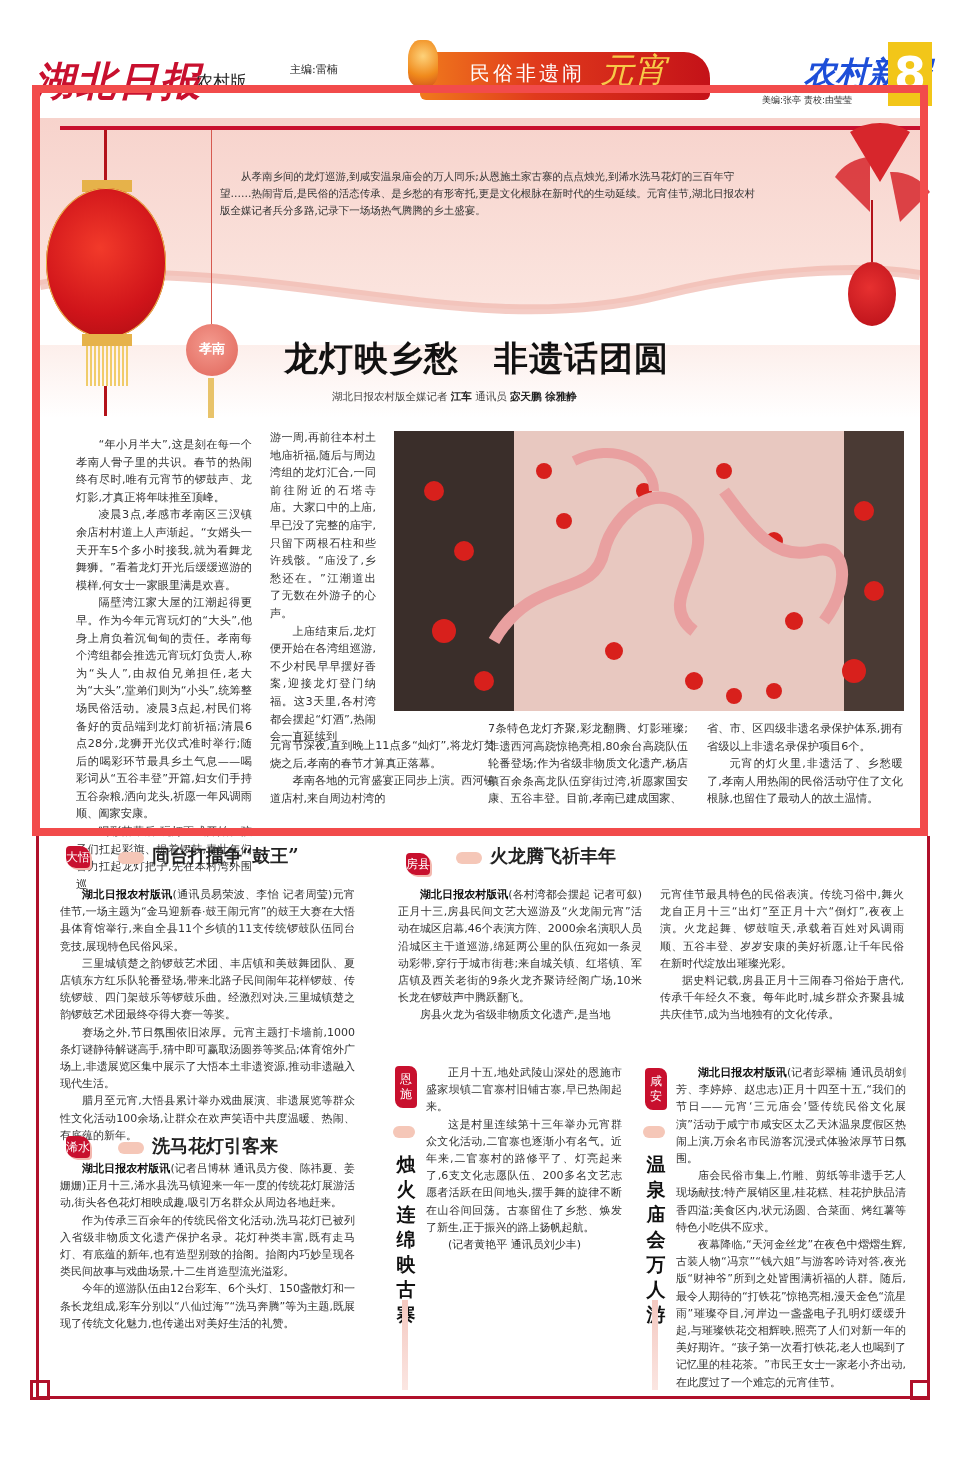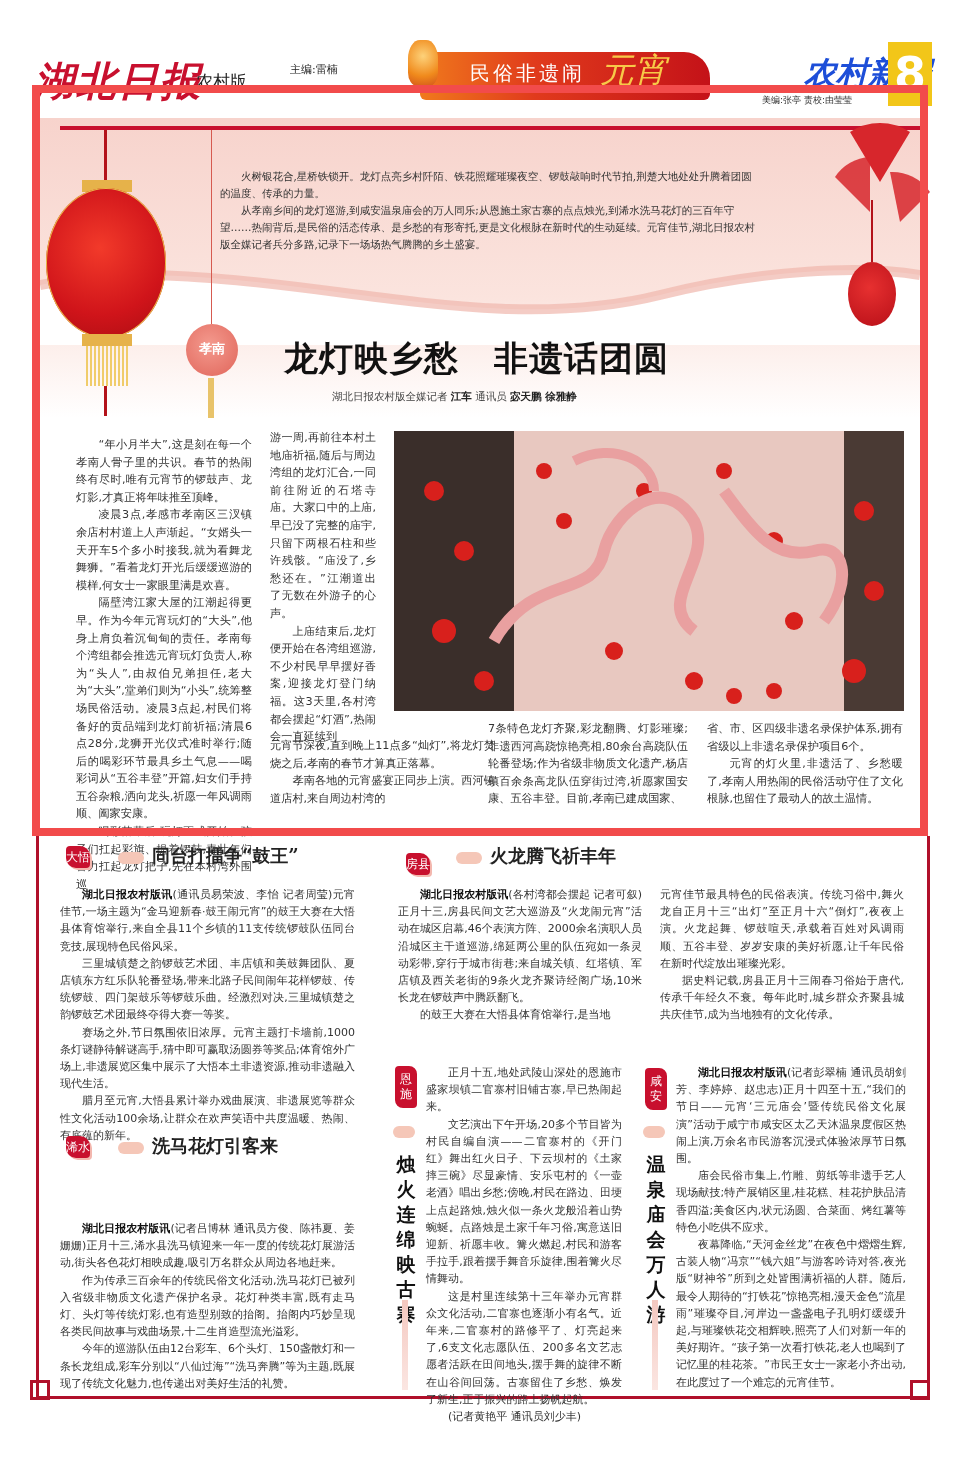--- a/index.html
+++ b/index.html
@@ -103,21 +103,20 @@
 <div class="abs lantern-big-tassel"></div>
 <div class="abs lantern-string2"></div>
 <div class="abs lantern-sm-string"></div>
 <div class="abs lantern-sm"></div>
 <div class="abs lantern-sm-label">孝南</div>
 <div class="abs lantern-sm-tassel"></div>
 <div class="abs lantern-right-string"></div>
 <div class="abs lantern-right"></div>
 
 <div class="abs intro">
-  <p>火树银花合,星桥铁锁开。龙灯点亮乡村阡陌、铁花照耀璀璨夜空、锣鼓敲响时代节拍,荆楚大地处处升腾着团圆的温度、传承的力量。</p>
   <p>从孝南乡间的龙灯巡游,到咸安温泉庙会的万人同乐;从恩施土家古寨的点点烛光,到浠水洗马花灯的三百年守望……热闹背后,是民俗的活态传承、是乡愁的有形寄托,更是文化根脉在新时代的生动延续。元宵佳节,湖北日报农村版全媒记者兵分多路,记录下一场场热气腾腾的乡土盛宴。</p>
 </div>
 
 <div class="abs headline">龙灯映乡愁　非遗话团圆</div>
 <div class="abs byline">
   <span>湖北日报农村版全媒记者</span>
   <b>江车</b>
   <span>通讯员</span>
   <b>宓天鹏 徐雅静</b>
 </div>
@@ -183,45 +182,44 @@
 <div class="abs lower-col" style="left:60px;top:886px;width:295px;">
   <p><b>湖北日报农村版讯</b><span>(通讯员易荣波、李怡  记者周莹)</span><span>元宵佳节,一场主题为“金马迎新春·鼓王闹元宵”的鼓王大赛在大悟县体育馆举行,来自全县11个乡镇的11支传统锣鼓队伍同台竞技,展现特色民俗风采。</span></p>
   <p>三里城镇楚之韵锣鼓艺术团、丰店镇和美鼓舞团队、夏店镇东方红乐队轮番登场,带来北路子民间闹年花样锣鼓、传统锣鼓、四门架鼓乐等锣鼓乐曲。经激烈对决,三里城镇楚之韵锣鼓艺术团最终夺得大赛一等奖。</p>
   <p>赛场之外,节日氛围依旧浓厚。元宵主题打卡墙前,1000条灯谜静待解谜高手,猜中即可赢取汤圆券等奖品;体育馆外广场上,非遗展览区集中展示了大悟本土非遗资源,推动非遗融入现代生活。</p>
   <p>腊月至元宵,大悟县累计举办戏曲展演、非遗展览等群众性文化活动100余场,让群众在欢声笑语中共度温暖、热闹、有底蕴的新年。</p>
 </div>
 
 <div class="abs tag" style="left:66px;top:1136px;">浠水</div>
 <div class="abs cloud" style="left:118px;top:1142px;"></div>
 <div class="abs sub-head" style="left:152px;top:1134px;">洗马花灯引客来</div>
-<div class="abs lower-col" style="left:60px;top:1220px;width:295px;">
+<div class="abs lower-col" style="left:60px;top:1160px;width:295px;">
   <p><b>湖北日报农村版讯</b><span>(记者吕博林  通讯员方俊、陈祎夏、姜姗姗)</span><span>正月十三,浠水县洗马镇迎来一年一度的传统花灯展游活动,街头各色花灯相映成趣,吸引万名群众从周边各地赶来。</span></p>
-  <p>作为传承三百余年的传统民俗文化活动,洗马花灯已被列入省级非物质文化遗产保护名录。花灯种类丰富,既有走马灯、头灯等传统灯彩,也有造型别致的抬阁。抬阁内巧妙呈现各类民间故事与戏曲场景,十二生肖造型流光溢彩。</p>
+  <p>作为传承三百余年的传统民俗文化活动,洗马花灯已被列入省级非物质文化遗产保护名录。花灯种类丰富,既有走马灯、有底蕴的新年,也有造型别致的抬阁。抬阁内巧妙呈现各类民间故事与戏曲场景,十二生肖造型流光溢彩。</p>
   <p>今年的巡游队伍由12台彩车、6个头灯、150盏散灯和一条长龙组成,彩车分别以“八仙过海”“洗马奔腾”等为主题,既展现了传统文化魅力,也传递出对美好生活的礼赞。</p>
 </div>
 
 <div class="abs tag" style="left:406px;top:846px;margin-top:7px;">房县</div>
 <div class="abs cloud" style="left:456px;top:852px;"></div>
 <div class="abs sub-head" style="left:490px;top:844px;">火龙腾飞祈丰年</div>
 <div class="abs lower-col" style="left:398px;top:886px;width:244px;">
   <p><b>湖北日报农村版讯</b><span>(各村湾都会摆起  记者可叙)</span><span>正月十三,房县民间文艺大巡游及“火龙闹元宵”活动在城区启幕,46个表演方阵、2000余名演职人员沿城区主干道巡游,绵延两公里的队伍宛如一条灵动彩带,穿行于城市街巷;来自城关镇、红塔镇、军店镇及西关老街的9条火龙齐聚诗经阁广场,10米长龙在锣鼓声中腾跃翻飞。</span></p>
-  <p>的鼓王大赛在大悟县体育馆举行,是当地</p>
+  <p>房县火龙为省级非物质文化遗产,是当地</p>
 </div>
 <div class="abs lower-col" style="left:660px;top:886px;width:244px;">
   <p style="text-indent:0">元宵佳节最具特色的民俗表演。传统习俗中,舞火龙自正月十三“出灯”至正月十六“倒灯”,夜夜上演。火龙起舞、锣鼓喧天,承载着百姓对风调雨顺、五谷丰登、岁岁安康的美好祈愿,让千年民俗在新时代绽放出璀璨光彩。</p>
   <p>据史料记载,房县正月十三闹春习俗始于唐代,传承千年经久不衰。每年此时,城乡群众齐聚县城共庆佳节,成为当地独有的文化传承。</p>
 </div>
 
 <div class="abs vtag" style="left:395px;top:1066px;">恩施</div>
 <div class="abs cloud" style="left:393px;top:1126px;width:22px;"></div>
 <div class="abs vhead" style="left:395px;top:1152px;">烛火连绵映古寨</div>
 <div class="abs vbar" style="left:402px;top:1300px;height:90px;"></div>
 <div class="abs lower-col" style="left:426px;top:1064px;width:196px;">
   <p>正月十五,地处武陵山深处的恩施市盛家坝镇二官寨村旧铺古寨,早已热闹起来。</p>
-  <p>文艺演出下午开场,20多个节目皆为村民自编自演——二官寨村的《开门红》舞出红火日子、下云坝村的《土家摔三碗》尽显豪情、安乐屯村的《一壶老酒》唱出乡愁;傍晚,村民在路边、田埂上点起路烛,烛火似一条火龙般沿着山势蜿蜒。点路烛是土家千年习俗,寓意送旧迎新、祈愿丰收。篝火燃起,村民和游客手拉手,跟着摆手舞音乐旋律,围着篝火尽情舞动。</p>
   <p>这是村里连续第十三年举办元宵群众文化活动,二官寨也逐渐小有名气。近年来,二官寨村的路修平了、灯亮起来了,6支文化志愿队伍、200多名文艺志愿者活跃在田间地头,摆手舞的旋律不断在山谷间回荡。古寨留住了乡愁、焕发了新生,正于振兴的路上扬帆起航。</p>
   <p>(记者黄艳平  通讯员刘少丰)</p>
 </div>
 
 <div class="abs vtag" style="left:645px;top:1068px;">咸安</div>
 <div class="abs cloud" style="left:643px;top:1126px;width:22px;"></div>
 <div class="abs vhead" style="left:645px;top:1152px;">温泉庙会万人游</div>
 <div class="abs vbar" style="left:652px;top:1300px;height:90px;"></div>
 <div class="abs lower-col" style="left:676px;top:1064px;width:230px;">
   <p><b>湖北日报农村版讯</b><span>(记者彭翠楠  通讯员胡剑芳、李婷婷、赵忠志)</span><span>正月十四至十五,“我们的节日——元宵‘三元庙会’暨传统民俗文化展演”活动于咸宁市咸安区太乙天沐温泉度假区热闹上演,万余名市民游客沉浸式体验浓厚节日氛围。</span></p>

